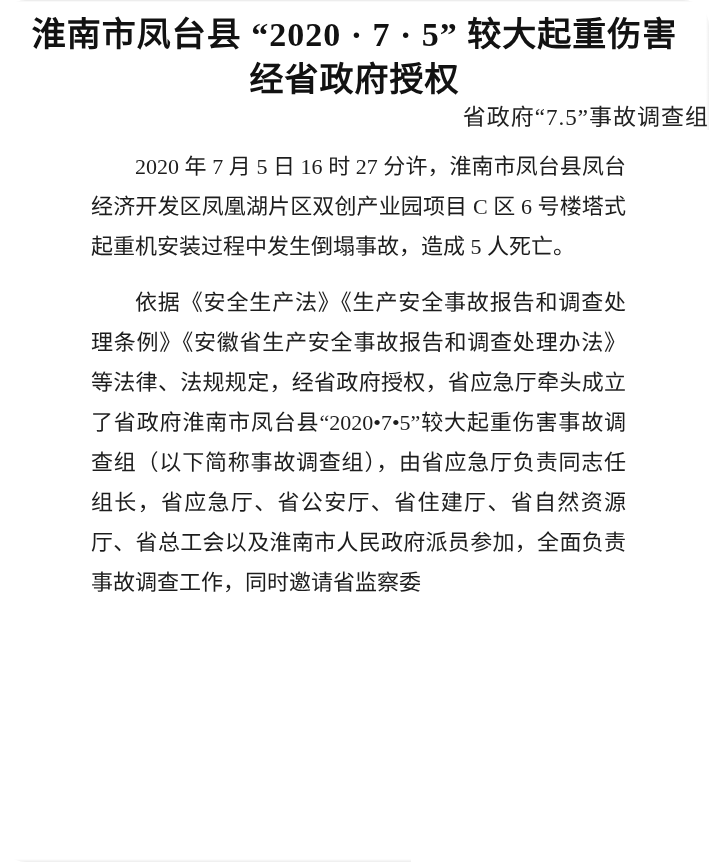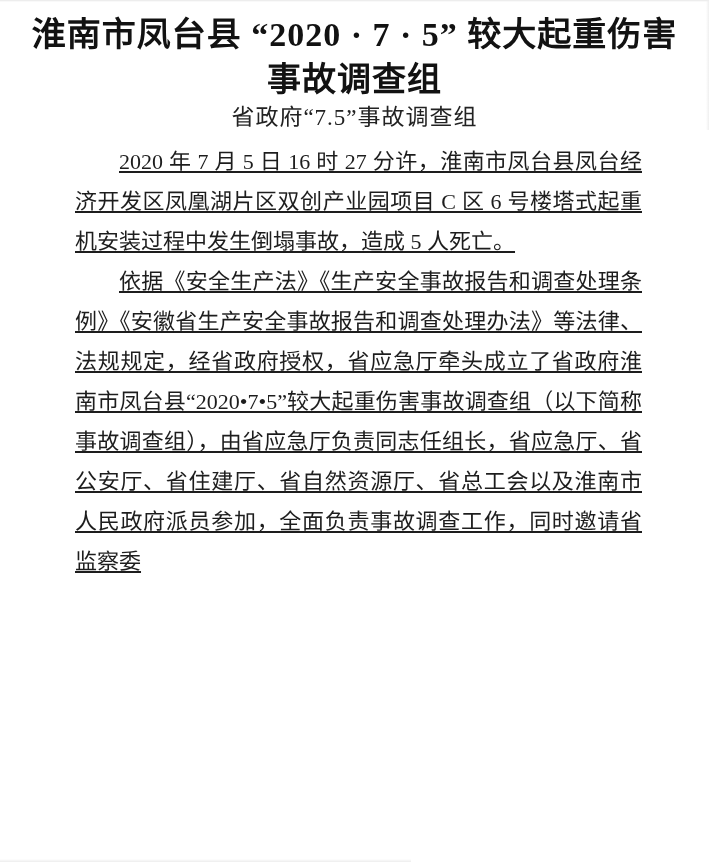--- a/index.html
+++ b/index.html
@@ -10,20 +10,21 @@
   }
   .page {
     position: relative;
     width: 709px;
     height: 862px;
     margin: 0 auto;
     background: #ffffff;
     overflow: hidden;
     font-family: "Liberation Serif", "DejaVu Serif", serif;
     color: #1d1d1d;
+    border-radius: 26px;
   }
   
   .artifact-top {
     position: absolute;
     top: 0; left: 0; right: 0;
     height: 2px;
     background: linear-gradient(to bottom, #e7e7e7, rgba(255,255,255,0));
   }
   .artifact-right {
     position: absolute;
@@ -44,54 +45,53 @@
   .title-line {
     font-size: 34px;
     font-weight: 700;
     line-height: 45px;
     color: #121212;
     letter-spacing: 1px;
     white-space: nowrap;
   }
   .byline {
     margin-top: 3px;
-    text-align: center;
+    text-align: right;
     font-size: 23px;
     line-height: 26px;
     color: #222222;
     letter-spacing: 1px;
   }
   .content {
     margin: 11px auto 0 75px;
     width: 567px;
     font-size: 22px;
     line-height: 40px;
     text-align: justify;
     text-justify: inter-character;
     color: #1d1d1d;
   }
   .content p {
-    margin: 0;
+    margin: 16px;
     padding: 0;
     text-indent: 2em;
-    text-decoration: underline;
   }
 </style>
 </head>
 <body>
 
 <div class="page">
 
   <div class="artifact-top"></div>
   <div class="artifact-right"></div>
   <div class="artifact-bottom"></div>
 
   <div class="title-block">
     <div class="title-line">淮南市凤台县 “2020 · 7 · 5” 较大起重伤害</div>
-    <div class="title-line">事故调查组</div>
+    <div class="title-line">经省政府授权</div>
   </div>
 
   <div class="byline">省政府“7.5”事故调查组</div>
 
   <div class="content">
     <p>2020 年 7 月 5 日 16 时 27 分许，淮南市凤台县凤台经济开发区凤凰湖片区双创产业园项目 C 区 6 号楼塔式起重机安装过程中发生倒塌事故，造成 5 人死亡。</p>
     <p>依据《安全生产法》《生产安全事故报告和调查处理条例》《安徽省生产安全事故报告和调查处理办法》等法律、法规规定，经省政府授权，省应急厅牵头成立了省政府淮南市凤台县“2020•7•5”较大起重伤害事故调查组（以下简称事故调查组），由省应急厅负责同志任组长，省应急厅、省公安厅、省住建厅、省自然资源厅、省总工会以及淮南市人民政府派员参加，全面负责事故调查工作，同时邀请省监察委</p>
   </div>
 
 </div>

